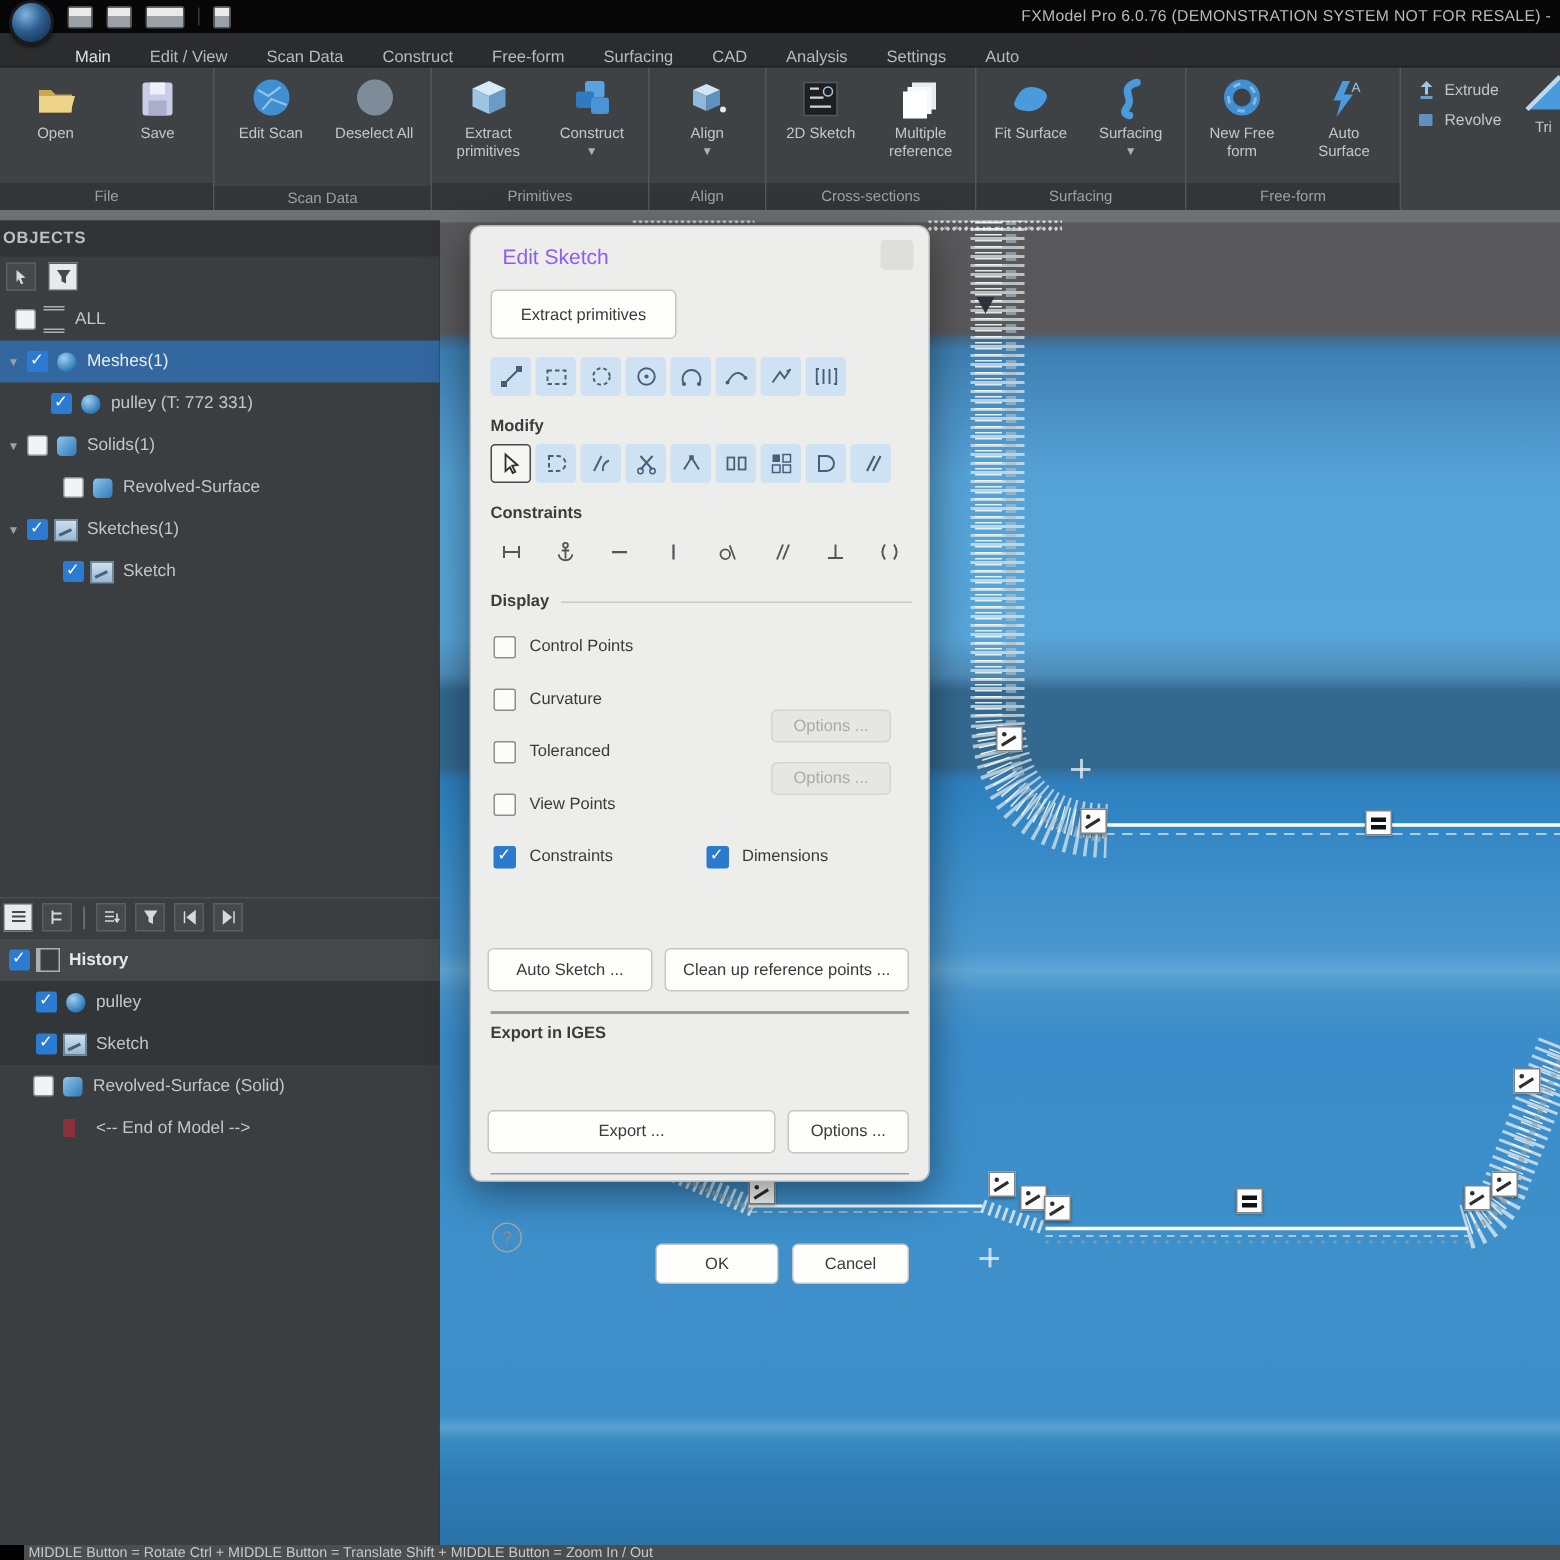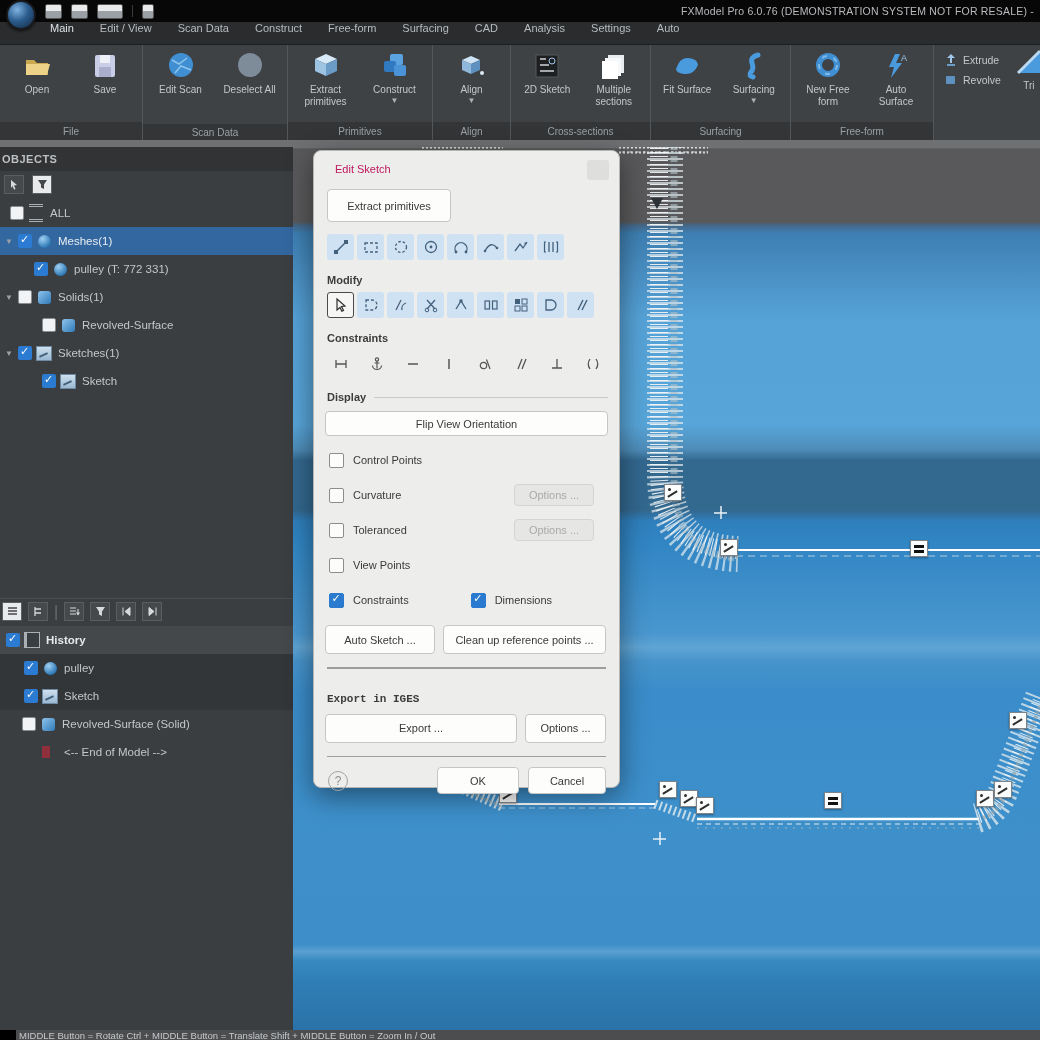--- a/index.html
+++ b/index.html
@@ -12,21 +12,21 @@
   #titlebar{left:0;top:0;width:1040px;height:22px;background:#070708;display:flex;align-items:center;}
   #app-logo{width:26px;height:26px;border-radius:50%;margin-left:6px;margin-top:8px;
     background:radial-gradient(circle at 35% 30%,#7fb3e0 0%,#2c5d8f 45%,#12263c 100%);
     border:2px solid #1a1a1c;box-shadow:0 1px 3px rgba(0,0,0,.8);z-index:30;}
   .qa-ico{width:15px;height:13px;background:linear-gradient(#e8eaec 0 45%,#9aa0a6 45% 100%);
     border:1px solid #555;border-radius:2px;margin-left:9px;}
   .qa-sep{width:1px;height:12px;background:#3a3a3a;margin-left:9px;}
   #title-text{margin-left:auto;padding-right:6px;color:#b9babc;font-size:10.5px;letter-spacing:.2px;}
 
   
-  #menubar{left:0;top:22px;width:1040px;height:23px;background:#2a2c2e;display:flex;align-items:flex-start;
+  #menubar{left:0;top:22px;width:1040px;height:23px;background:#2a2c2e;display:flex;align-items:flex-end;
     padding-left:50px;box-sizing:border-box;gap:26px;border-bottom:1px solid #1d1e1f;}
   .menu-item{color:#b7bbbe;font-size:11px;cursor:default;}
   .menu-item.active{color:#dfe2e4;}
 
   
   #ribbon{left:0;top:45px;width:1040px;height:95px;background:#3f4245;display:flex;}
   .rgroup{display:flex;flex-direction:column;border-right:1px solid #54575a;box-sizing:border-box;}
   .rgroup .btns{flex:1;display:flex;justify-content:center;align-items:flex-start;gap:14px;padding:4px 10px 0 10px;}
   .rgroup .glabel{height:18px;background:#333537;color:#9aa0a4;font-size:10px;display:flex;
     align-items:center;justify-content:center;}
@@ -89,24 +89,24 @@
   .mk-arrow{background:none;border:none;box-shadow:none;width:0;height:0;
       border-left:6px solid transparent;border-right:6px solid transparent;border-top:11px solid #2c3338;}
   .mk-cross{background:none;border:none;box-shadow:none;width:13px;height:13px;}
   .mk-cross::before{content:"";position:absolute;left:0;top:6px;width:13px;height:1.5px;background:rgba(235,242,246,.75);}
   .mk-cross::after{content:"";position:absolute;left:6px;top:0;width:1.5px;height:13px;background:rgba(235,242,246,.75);}
 
   
   #dialog{left:313px;top:150px;width:307px;height:638px;background:#ededeb;border:1px solid #b5b5b3;
     border-radius:8px;box-shadow:0 8px 28px rgba(0,0,0,.45);z-index:10;box-sizing:border-box;
     padding:10px 11px 0 11px;color:#3a3a3a;}
-  #dlg-title{color:#be185d;font-size:11px;margin:2px 0 0 10px;}
+  #dlg-title{color:#8b5cf6;font-size:14px;margin:2px 0 0 10px;}
   #dlg-close{position:absolute;right:10px;top:9px;width:22px;height:20px;background:#dededc;border-radius:3px;}
   .wbtn{background:#fdfdfc;border:1px solid #c6c6c4;border-radius:4px;font-size:11px;color:#3a3a3a;
-    font-family:inherit;display:inline-flex;align-items:center;justify-content:center;cursor:pointer;}
+    font-family:inherit;display:inline-flex;align-items:center;justify-content:center;cursor:pointer;margin-top:36px;}
   .wbtn:disabled,.wbtn.dis{background:#e6e6e4;color:#aaaaa8;border-color:#d4d4d2;}
   #extract-btn{width:124px;height:33px;margin:14px 0 0 2px;}
   .toolrow{display:flex;gap:3px;margin:12px 0 0 2px;}
   .tool{width:27px;height:26px;background:#cfe2f3;border-radius:3px;display:flex;align-items:center;justify-content:center;cursor:pointer;}
   .tool.plain{background:transparent;}
   .tool.sel{background:#f6f6f5;border:1.5px solid #4a4a4a;box-sizing:border-box;}
   .sec-label{font-size:11px;font-weight:bold;color:#3c3c3c;margin:14px 0 0 2px;display:flex;align-items:center;gap:8px;}
   .sec-label .rule{flex:1;height:1px;background:#c9c9c7;}
   #flip-btn{width:100%;height:25px;margin-top:8px;}
   .cbrow{display:flex;align-items:center;margin:13px 0 0 4px;height:22px;}
@@ -266,21 +266,21 @@
         <span class="lbl">2D Sketch</span>
       </div>
       <div class="rbtn">
         <span class="ic">
           <svg width="30" height="30">
               <rect x="9" y="4" width="16" height="18" fill="#e9ecee"></rect>
               <rect x="6" y="7" width="16" height="18" fill="#f6f8f9"></rect>
               <rect x="3" y="10" width="16" height="18" fill="#ffffff"></rect>
             </svg>
         </span>
-        <span class="lbl">Multiple sections</span>
+        <span class="lbl">Multiple reference</span>
       </div>
     </div>
     <div class="glabel">Cross-sections</div>
   </div>
 
   <div class="rgroup" style="width:140px;">
     <div class="btns">
       <div class="rbtn">
         <span class="ic">
           <svg width="30" height="30">
@@ -715,21 +715,20 @@
           <path d="M5,3 q-3.5,5 0,10 M11,3 q3.5,5 0,10" fill="none" stroke="#555" stroke-width="1.3"></path>
         </svg>
       </span>
   </div>
 
   <div class="sec-label">
       <span>Display</span>
       <span class="rule"></span>
     </div>
 
-  <button class="wbtn" id="flip-btn">Flip View Orientation</button>
 
   <div class="cbrow">
     <span class="cb"></span>
     <span class="cl">Control Points</span>
   </div>
   <div class="cbrow">
     <span class="cb"></span>
     <span class="cl">Curvature</span>
     <button class="wbtn opt dis" disabled="">Options ...</button>
   </div>
@@ -748,21 +747,21 @@
     <span class="cb on" style="margin-left:62px;"></span>
     <span class="cl">Dimensions</span>
   </div>
 
   <div class="btnrow">
     <button class="wbtn" id="auto-sketch">Auto Sketch ...</button>
     <button class="wbtn" id="cleanup">Clean up reference points ...</button>
   </div>
 
   <div class="hrule"></div>
-  <div class="sec-label" style="margin-top:24px;font-family:Liberation Mono, monospace;">
+  <div class="sec-label" style="margin-top:7px;">
       <span>Export in IGES</span>
     </div>
 
   <div id="export-row">
     <button class="wbtn" id="export-btn">Export ...</button>
     <button class="wbtn" id="options2-btn">Options ...</button>
   </div>
 
   <div class="hrule"></div>
 

